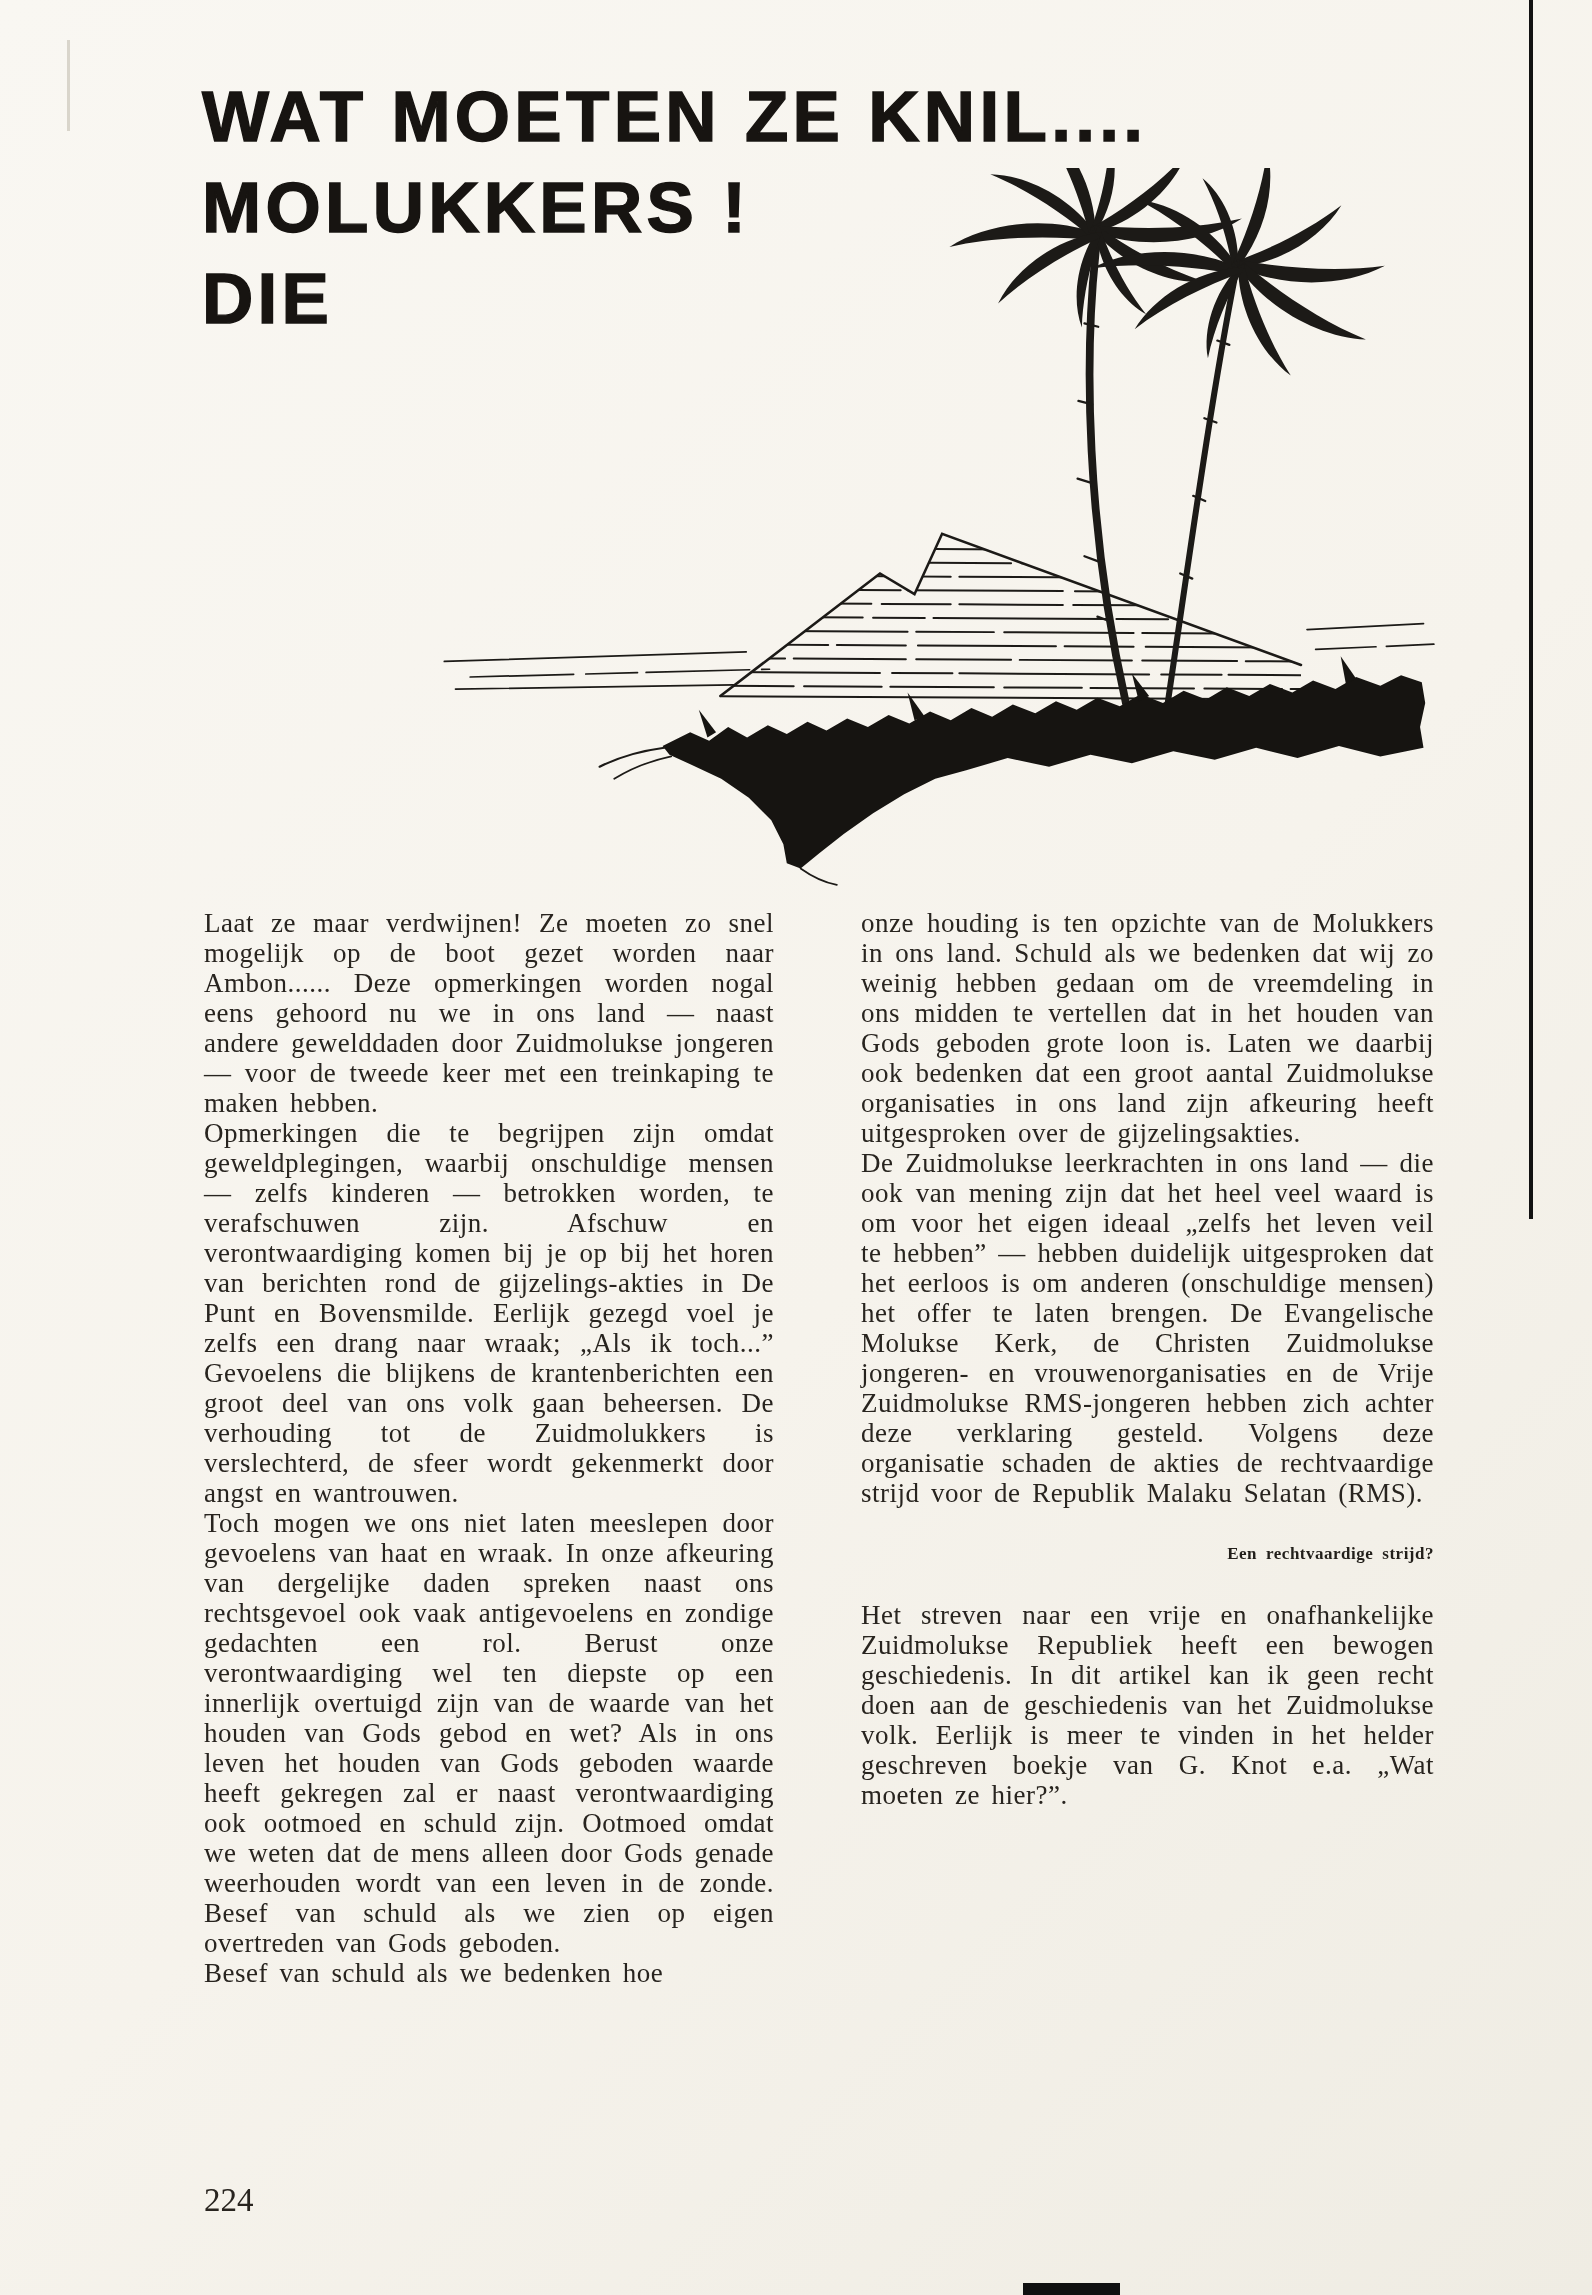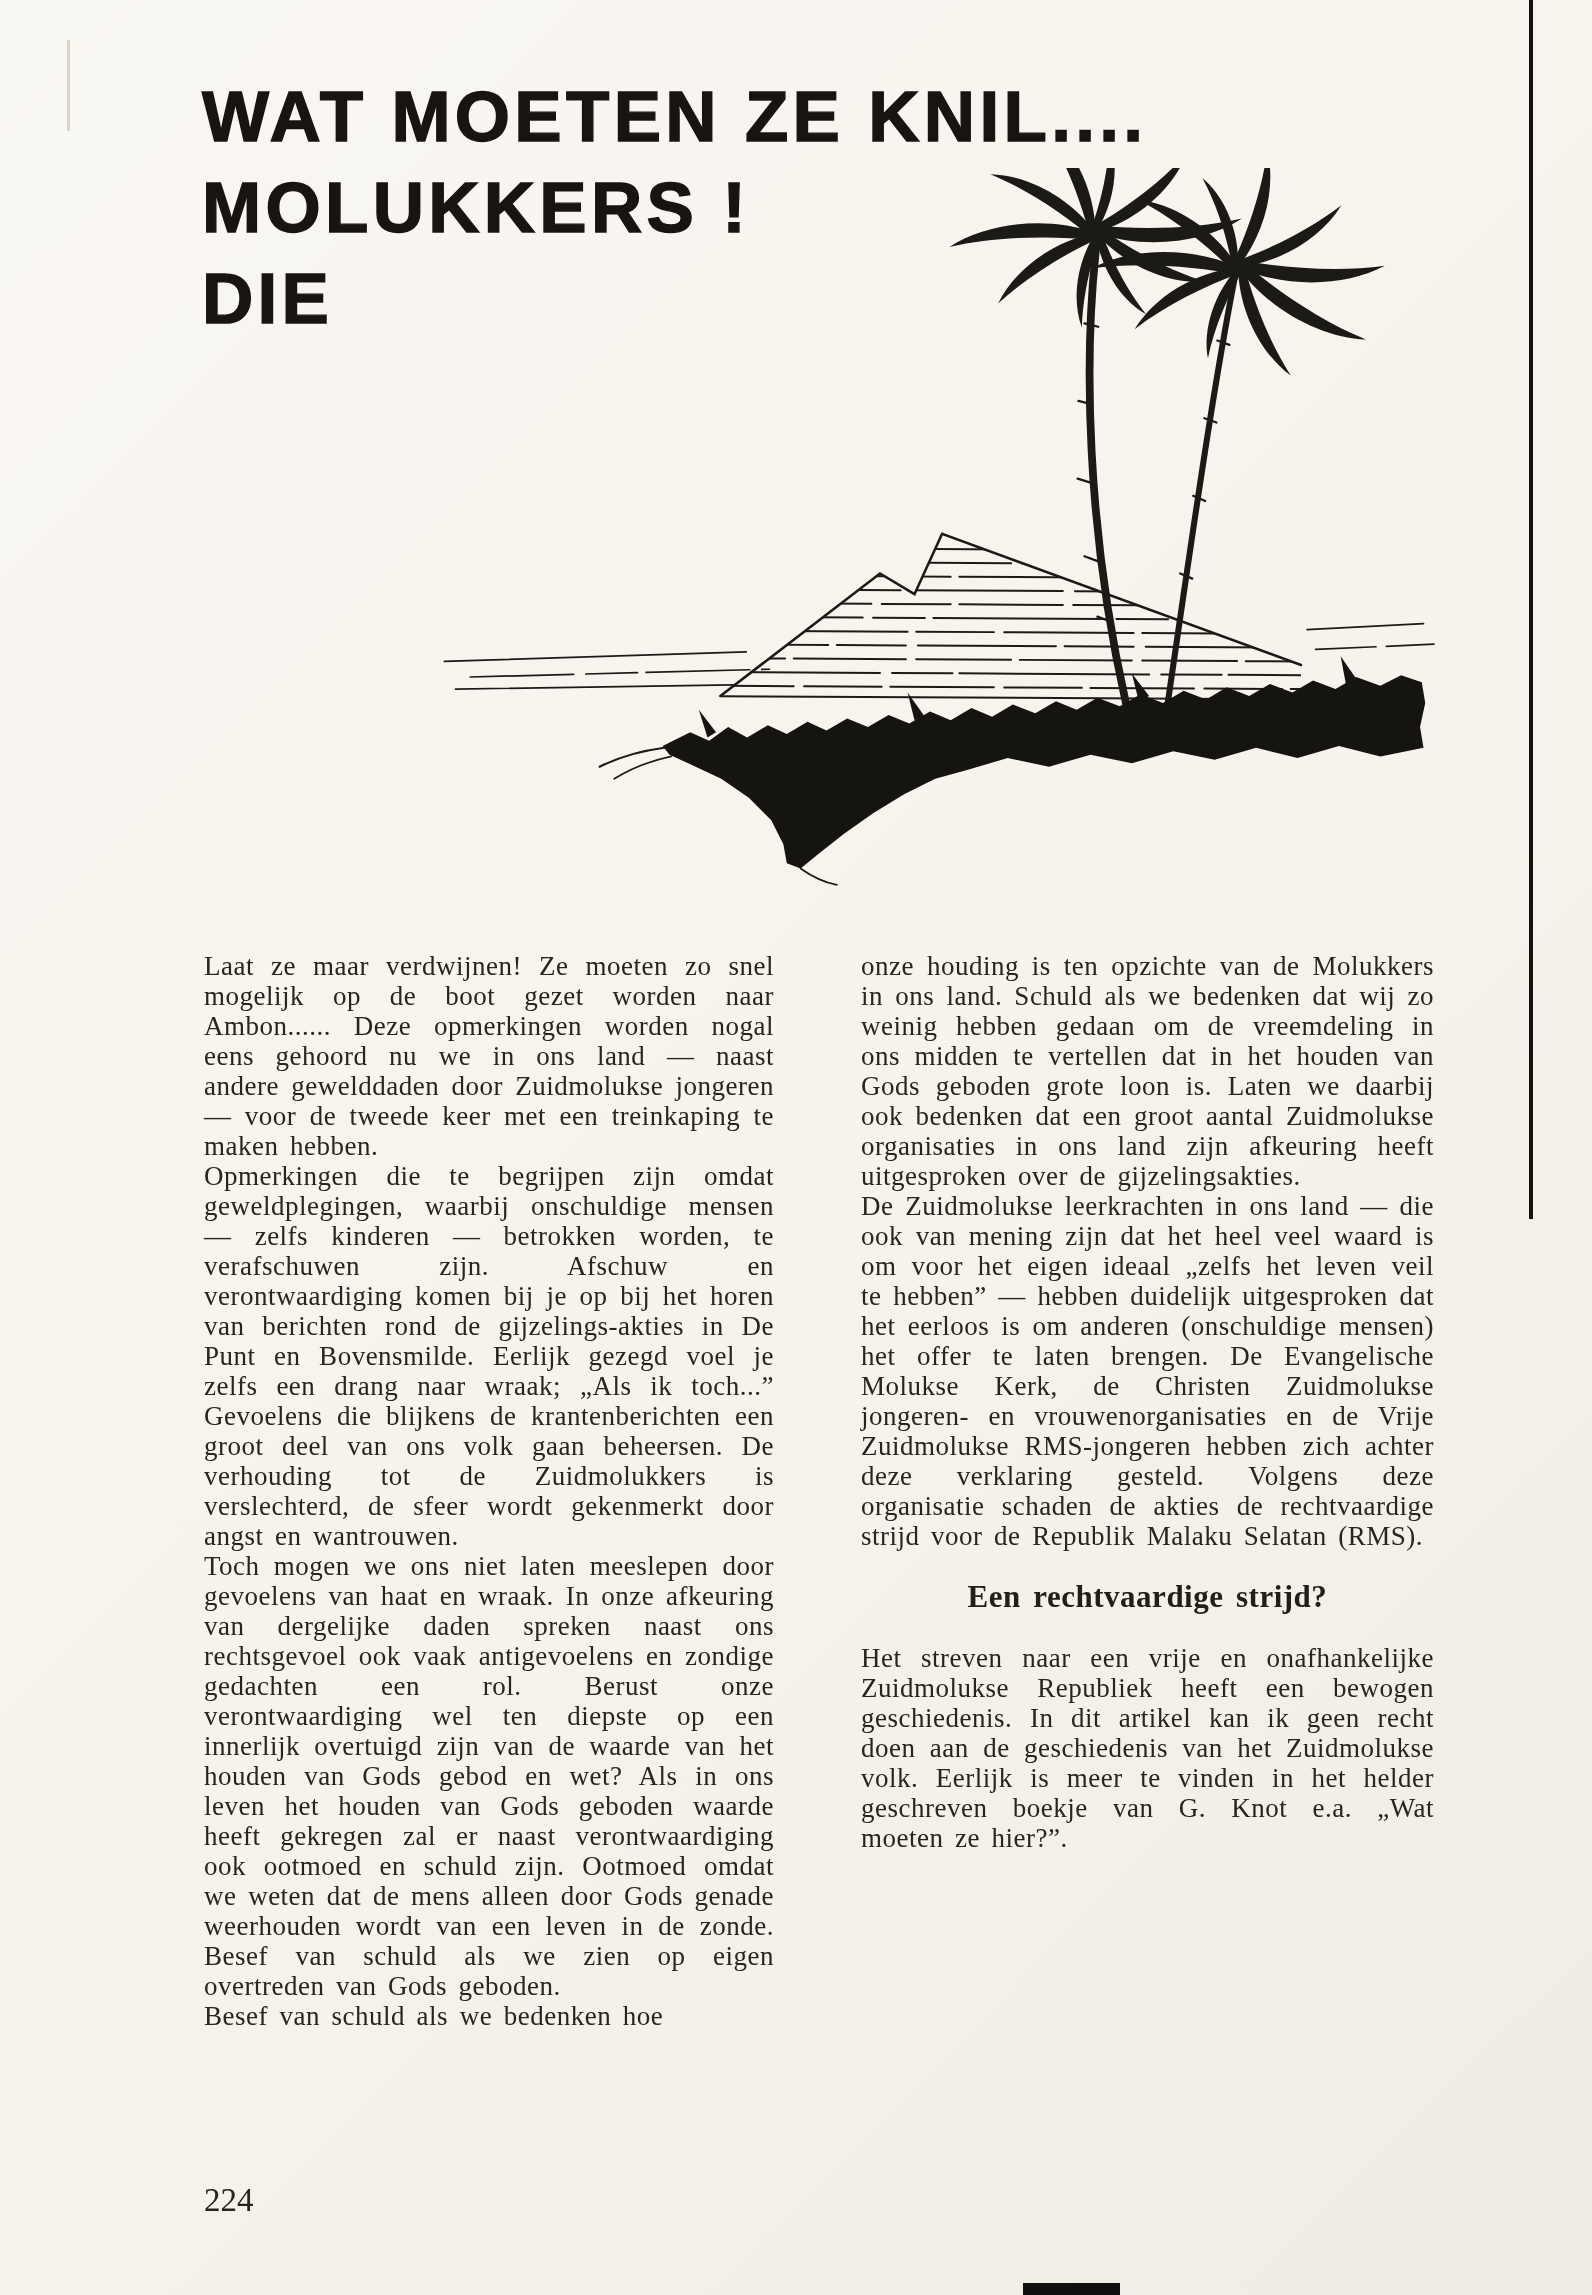--- a/index.html
+++ b/index.html
@@ -32,30 +32,29 @@
   .ink { stroke:#1c1a17; fill:none; stroke-linecap:round; }
 
   
   .col {
     position:absolute; top:908px; width:570px;
     font-family:"Liberation Serif", serif;
     font-size:27px; line-height:30px;
     letter-spacing:0.5px; word-spacing:4.3px;
     text-align:justify; hyphens:auto;
     color:#28241f;
-    margin-top:43px;
   }
   .col p { margin:0; }
   .col-left { left:204px; }
   .col-right { left:861px; width:573px; }
 
   .subheading {
     font-family:"Liberation Serif", serif;
-    font-size:31px; font-weight:bold;
-    margin:31px 0 31px 0; text-align:center;
+    font-size:17px; font-weight:bold;
+    margin:31px 0 31px 0; text-align:right;
     color:#221f1a;
   }
 
   .page-number {
     position:absolute; left:204px; top:2182px;
     font-family:"Liberation Serif", serif;
     font-size:33px; color:#28241f;
   }
 </style>
 </head>

